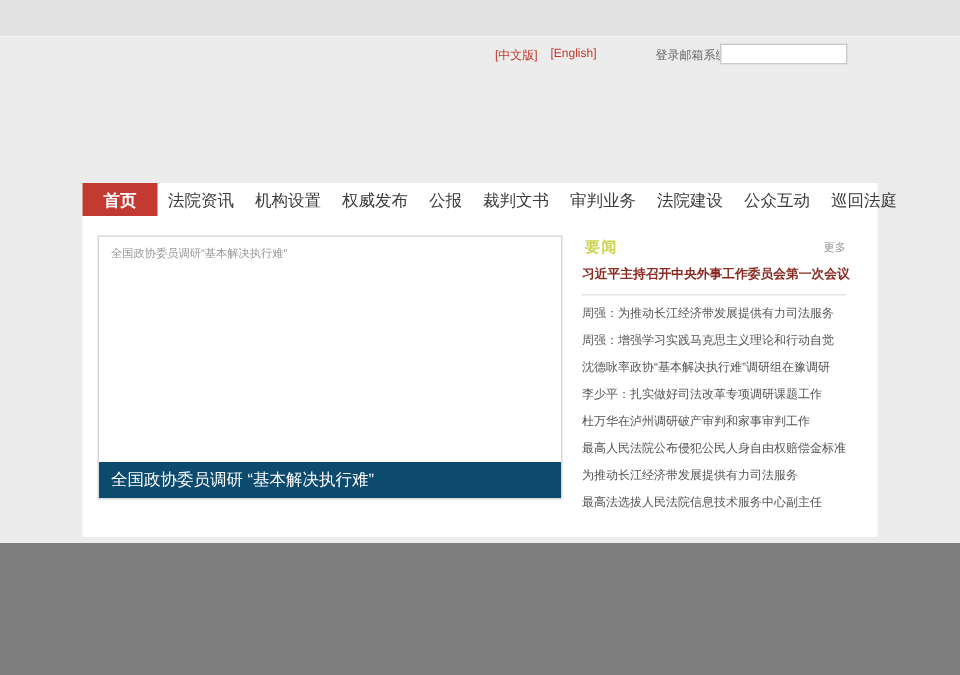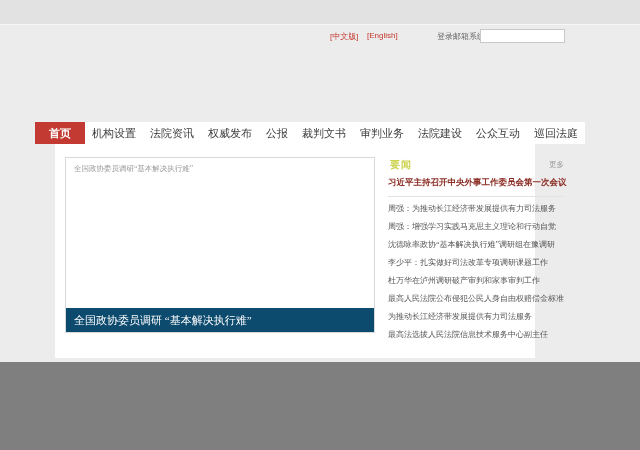--- a/index.html
+++ b/index.html
@@ -21,36 +21,35 @@
   .lang-en   { position:absolute; left:367px; top:2px; font-size:8px; color:#c5372c; cursor:pointer; }
   .mail-link { position:absolute; left:437px; top:2px; font-size:8px; color:#666; cursor:pointer; }
   .search-box {
     position:absolute; left:480px; top:0; width:85px; height:14px;
     background:#fff; border:1px solid #c9c9c9; font-size:8px; padding:0 3px;
     outline:none;
   }
   
   .nav {
     position:absolute; left:55px; top:122px; width:530px; height:22px;
-    background:#ffffff; display:flex; align-items:stretch;justify-content:flex-end;
+    background:#ffffff; display:flex; align-items:stretch;
   }
   .nav-item {
     display:flex; align-items:center; justify-content:center;
     font-size:11px; color:#3c3c3c; padding:0 7px; cursor:pointer;
     white-space:nowrap; flex:1 1 auto;
   }
   .nav-item.active {
     background:#c23a32; color:#ffffff; font-weight:bold;
     flex:0 0 50px; padding:0;
   }
   
   .main {
-    position:absolute; left:55px; top:144px; width:480px; height:214px;
+    position:absolute; left:55px; top:144px; width:530px; height:214px;
     background:#ffffff;
-    font-family:Liberation Serif, serif;
   }
   
   .carousel {
     position:absolute; left:10px; top:13px; width:310px; height:176px;
     background:#ffffff; border:1px solid #d8d8d8;
   }
   .carousel-alt {
     position:absolute; left:8px; top:6px; font-size:7.5px; color:#999;
     white-space:nowrap;
   }
@@ -93,22 +92,22 @@
 
 <div class="utility">
   <span class="lang-zh">[中文版]</span>
   <span class="lang-en">[English]</span>
   <span class="mail-link">登录邮箱系统</span>
   <input class="search-box" type="text" value="" style="">
 </div>
 
 <div class="nav">
   <div class="nav-item active">首页</div>
+  <div class="nav-item">法院资讯</div>
   <div class="nav-item">机构设置</div>
-  <div class="nav-item">法院资讯</div>
   <div class="nav-item">权威发布</div>
   <div class="nav-item">公报</div>
   <div class="nav-item">裁判文书</div>
   <div class="nav-item">审判业务</div>
   <div class="nav-item">法院建设</div>
   <div class="nav-item">公众互动</div>
   <div class="nav-item">巡回法庭</div>
 
 </div>
 

